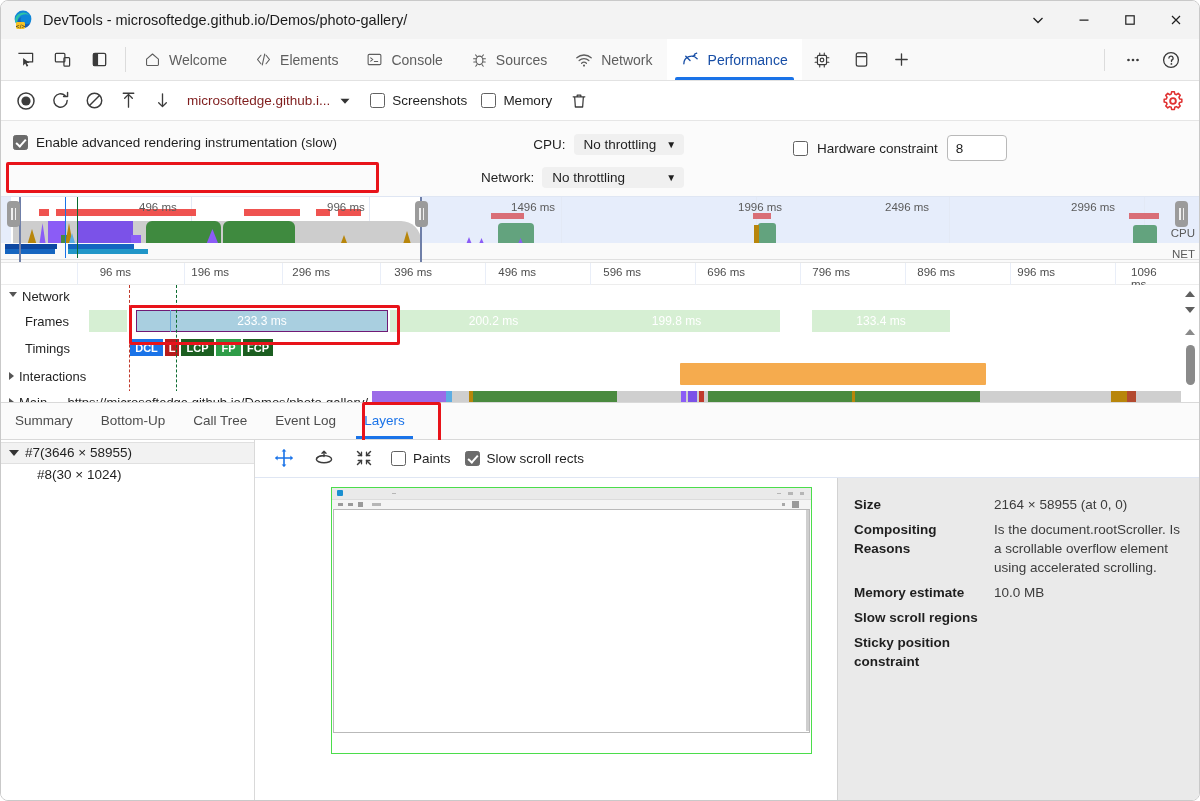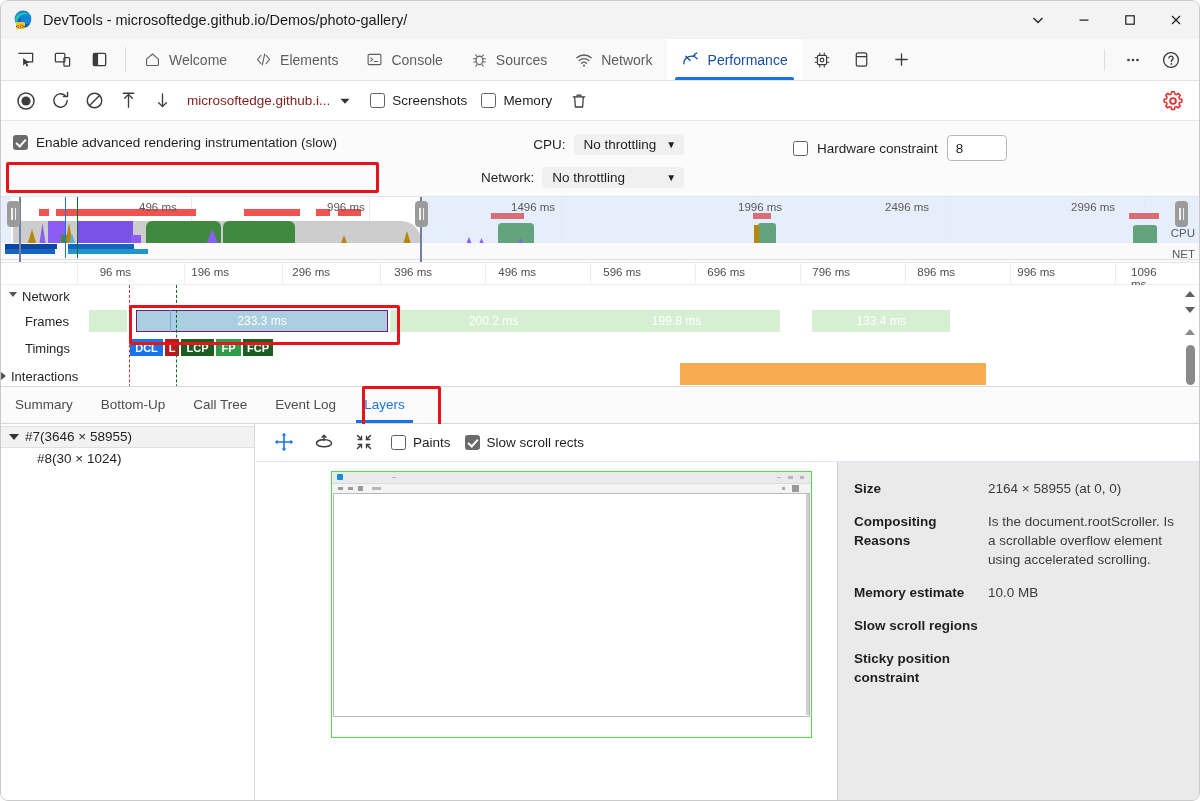--- a/index.html
+++ b/index.html
@@ -240,21 +240,21 @@
   .mini-toolbar { position:absolute; left:0; right:0; top:12px; height:9px; background:#f4f4f4; }
   .mini-content { position:absolute; left:0; right:0; background:#fff; border:1px solid #b9b9b9; }
   .mini-scroll { position:absolute; background:#cfcfcf; }
   .mini-dot { position:absolute; background:#1a8fd0; border-radius:1px; }
   .mini-tick { position:absolute; background:#b6b6b6; }
 
   .details-panel {
     flex:0 0 362px; background:#eaeaea; border-left:1px solid #d2d2d2;
     padding:14px 16px 10px 16px; overflow:hidden;
   }
-  .det-grid { display:grid; grid-template-columns:126px 1fr; column-gap:14px; row-gap:0;gap:8px; }
+  .det-grid { display:grid; grid-template-columns:126px 1fr; column-gap:14px; row-gap:0; }
   .det-k { font-size:13.5px; font-weight:bold; color:#1f1f1f; line-height:19px; padding:3px 0; }
   .det-v { font-size:13.5px; color:#3c3c3c; line-height:19px; padding:3px 0; }
 </style>
 </head>
 <body>
 
 <div class="app-frame">
 
   <div class="titlebar">
     <span class="edge-logo">
@@ -658,21 +658,21 @@
       </div>
       <div class="timing-chip" style="left:215px;top:4px;width:26px;height:17px;background:#2e9c48;">
         <span>FP</span>
       </div>
       <div class="timing-chip" style="left:242px;top:4px;width:31px;height:17px;background:#1b5e20;">
         <span>FCP</span>
       </div>
     </div>
 
     <div class="track-row" style="top:76px;height:30px;">
-      <div class="track-title" style="">
+      <div class="track-title" style="padding-left:8px;">
         <span class="tri"></span>
         <span>Interactions</span>
       </div>
       <div class="seg" style="left:679px;top:2px;width:306px;height:22px;background:#f5ab4e;border-radius:1px;"></div>
     </div>
 
     <div class="track-row" style="top:106px;height:22px;">
       <div class="seg" style="left:64px;right:18px;top:0;height:22px;background:#cfcfcf;"></div>
       <div class="seg" style="left:110px;top:0;width:98px;height:22px;background:#9b6be8;"></div>
       <div class="seg" style="left:208px;top:0;width:34px;height:22px;background:#e0487f;"></div>

